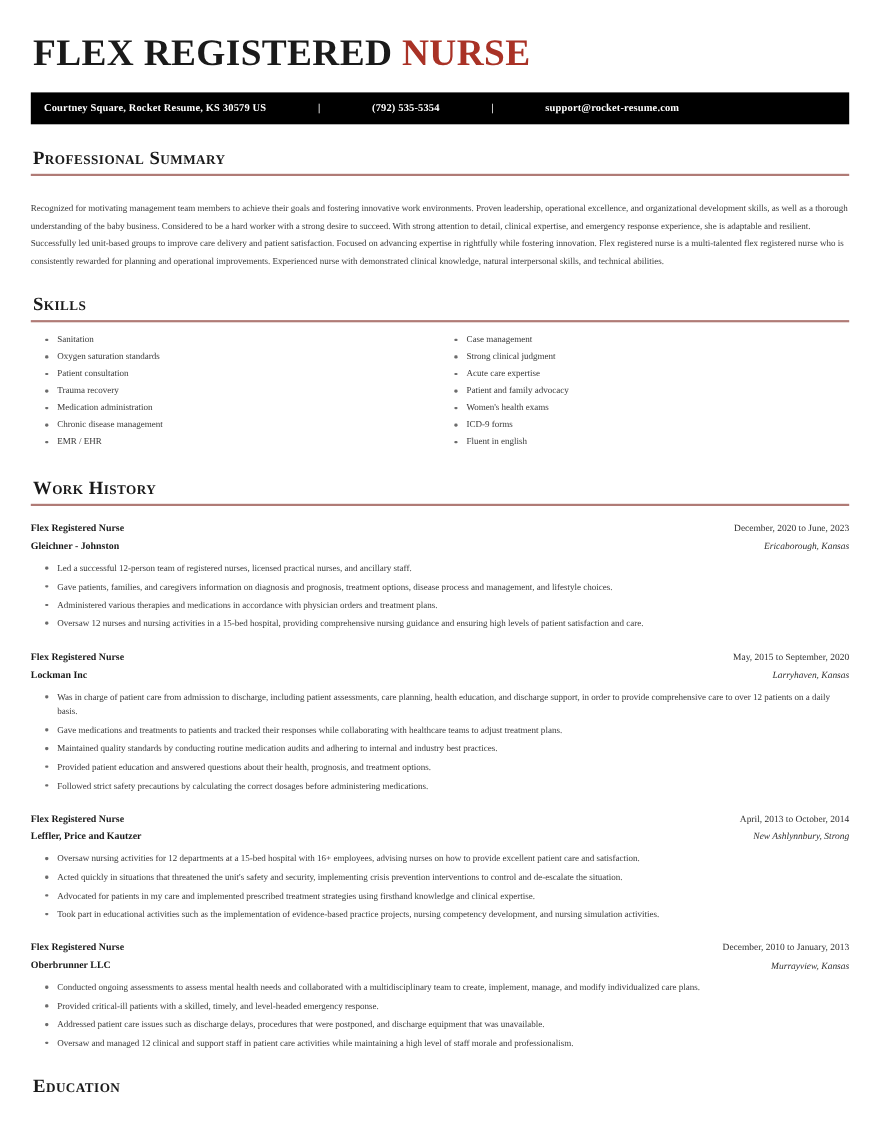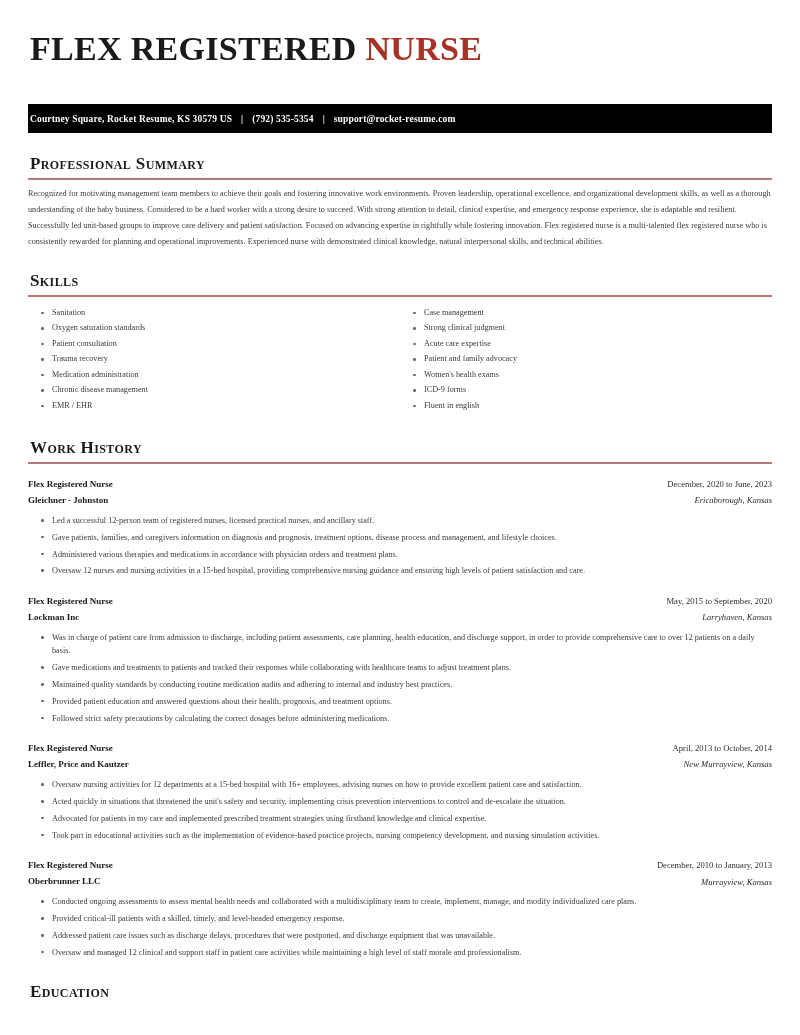--- a/index.html
+++ b/index.html
@@ -31,26 +31,27 @@
     line-height: 1.0;
     margin: 4px 0 0 2px;
     white-space: nowrap;
   }
   .title-primary { color: #1a1a1a; }
   .title-accent  { color: #a93226; }
 
   .contact-bar {
     background: #000000;
     color: #ffffff;
-    margin-top: 38px;
+    margin-top: 18px;
     height: 29px;
     display: flex;
     align-items: center;
-    padding: 0 2px;
+    padding: 0 12px;
     box-sizing: border-box;
+    gap: 38px;
   }
   .contact-bar .c-text {
     font-size: 9.5px;
     font-weight: bold;
     letter-spacing: 0.15px;
     white-space: nowrap;
   }
   .contact-sep {
     font-size: 9.5px;
     font-weight: bold;
@@ -73,21 +74,21 @@
     height: 2px;
     background: #b07b76;
     margin-top: 5px;
   }
 
   
   .summary-text {
     font-size: 8.2px;
     line-height: 1.95;
     text-align: left;
-    margin-top: 6px;
+    margin-top: 22px;
     color: #3a3a3a;
   }
 
   
   .skills-wrap {
     display: flex;
     margin-top: 12px;
   }
   .skills-col {
     width: 50%;
@@ -264,21 +265,21 @@
       </ul>
     </div>
 
     <div class="job">
       <div class="job-row">
         <span class="job-title">Flex Registered Nurse</span>
         <span class="job-dates">April, 2013 to October, 2014</span>
       </div>
       <div class="job-row">
         <span class="job-company">Leffler, Price and Kautzer</span>
-        <span class="job-location">New Murrayview, Kansas</span>
+        <span class="job-location">New Ashlynnbury, Strong</span>
       </div>
       <ul>
         <li>Oversaw nursing activities for 12 departments at a 15-bed hospital with 16+ employees, advising nurses on how to provide excellent patient care and satisfaction.</li>
         <li>Acted quickly in situations that threatened the unit's safety and security, implementing crisis prevention interventions to control and de-escalate the situation.</li>
         <li>Advocated for patients in my care and implemented prescribed treatment strategies using firsthand knowledge and clinical expertise.</li>
         <li>Took part in educational activities such as the implementation of evidence-based practice projects, nursing competency development, and nursing simulation activities.</li>
       </ul>
     </div>
 
     <div class="job">

